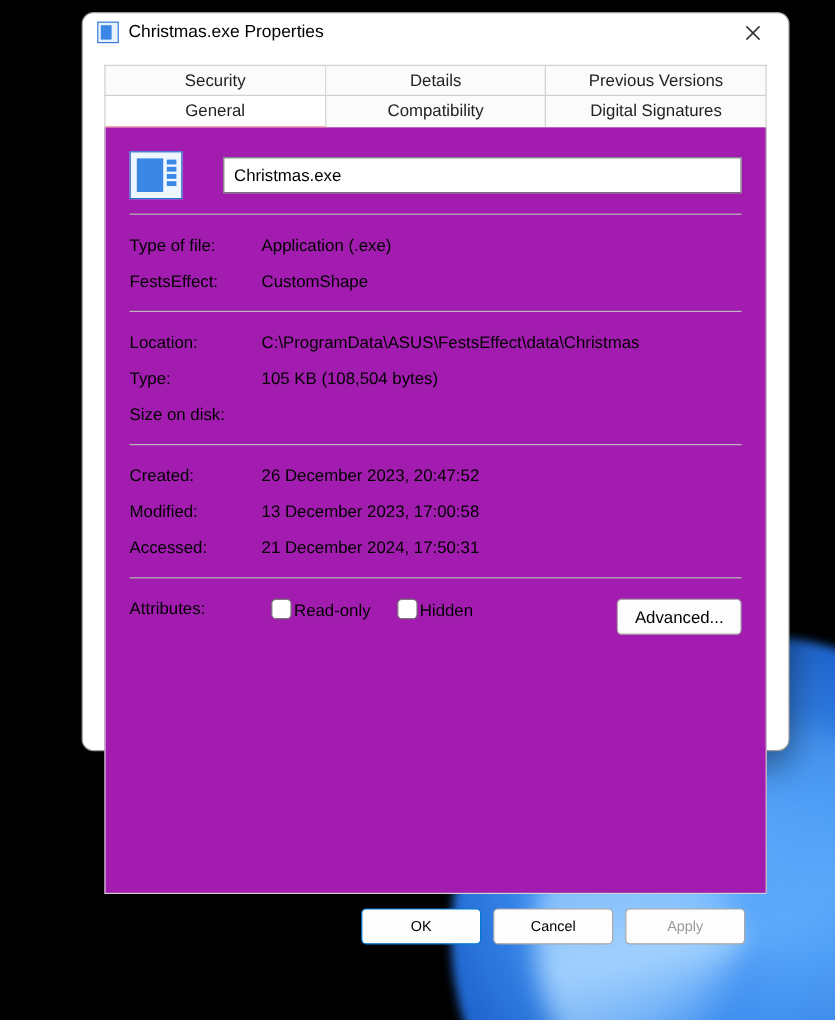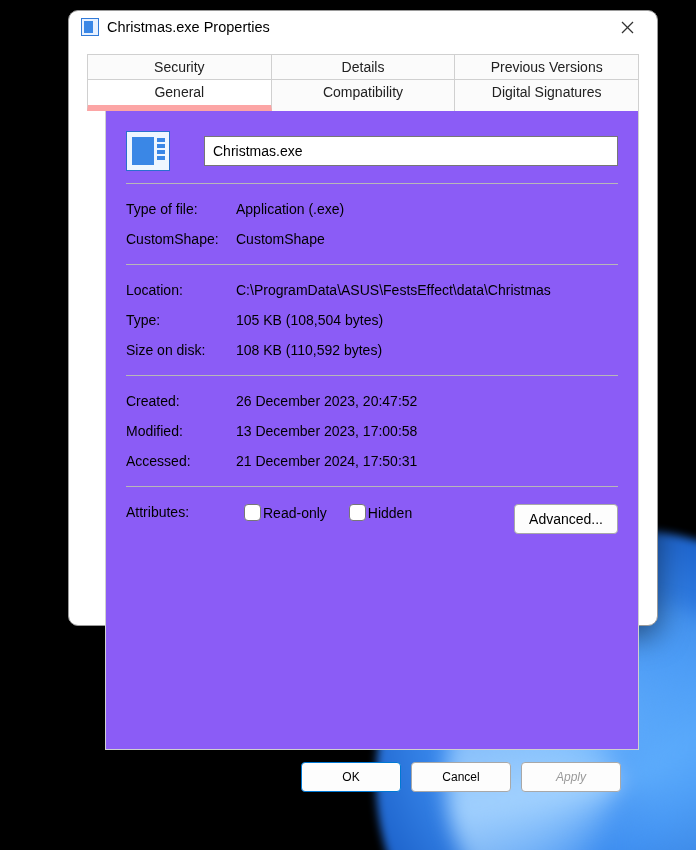--- a/index.html
+++ b/index.html
@@ -115,33 +115,32 @@
     border: 1px solid #d0d0d0;
     border-bottom: none;
     color: #222;
     cursor: pointer;
     position: relative;
   }
   .tab + .tab { border-left: none; }
   .tab-row.row2 { margin-top: -1px; }
   .tab.active {
     background: #fff;
-    border-bottom: 6px solid #fca5a5;
+    border-bottom: 1px solid #fca5a5;
     z-index: 2;
   }
 
   .tab-content {
     border: 1px solid #d0d0d0;
     border-top: 1px solid #d0d0d0;
     margin-top: -1px;
     padding: 20px 20px 16px 20px;
     flex: 0 0 auto;
     min-height: 640px;
-    background: #8b5cf6;
-    margin-left: 18px;
+    background: #a21caf;
   }
 
   .file-row {
     display: flex;
     align-items: center;
     gap: 34px;
     margin-bottom: 12px;
   }
   .file-icon {
     width: 44px; height: 40px;
@@ -230,21 +229,21 @@
   .btn {
     min-width: 100px;
     height: 30px;
     border: 1px solid #a8a8a8;
     background: #fdfdfd;
     border-radius: 4px;
     font-size: 12px;
     cursor: pointer;
   }
   .btn.primary { border: 1.5px solid #0078d4; }
-  .btn.disabled { color: #9a9a9a; cursor: default; font-style: italic; }
+  .btn.disabled { color: #9a9a9a; cursor: default; }
 </style>
 </head>
 <body>
 
 <div class="bg-swirl"></div>
 
 <div class="dialog">
 
   <div class="titlebar">
     <div class="app-icon"></div>
@@ -279,37 +278,36 @@
         <input class="filename-input" type="text" value="Christmas.exe" style="">
       </div>
 
       <hr class="sep">
 
       <div class="prop-row">
         <div class="prop-label">Type of file:</div>
         <div class="prop-value">Application (.exe)</div>
       </div>
       <div class="prop-row">
-        <div class="prop-label">CustomShape:</div>
+        <div class="prop-label">FestsEffect:</div>
         <div class="prop-value">CustomShape</div>
       </div>
 
       <hr class="sep">
 
       <div class="prop-row">
         <div class="prop-label">Location:</div>
         <div class="prop-value">C:\ProgramData\ASUS\FestsEffect\data\Christmas</div>
       </div>
       <div class="prop-row">
         <div class="prop-label">Type:</div>
         <div class="prop-value">105 KB (108,504 bytes)</div>
       </div>
       <div class="prop-row">
         <div class="prop-label">Size on disk:</div>
-        <div class="prop-value">108 KB (110,592 bytes)</div>
       </div>
 
       <hr class="sep">
 
       <div class="prop-row">
         <div class="prop-label">Created:</div>
         <div class="prop-value">26 December 2023, 20:47:52</div>
       </div>
       <div class="prop-row">
         <div class="prop-label">Modified:</div>

